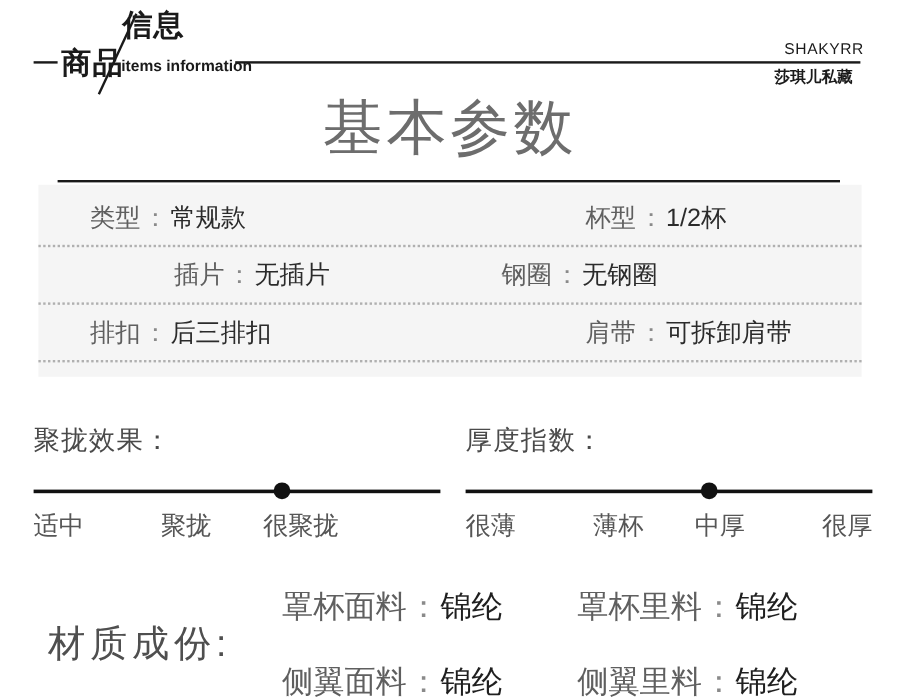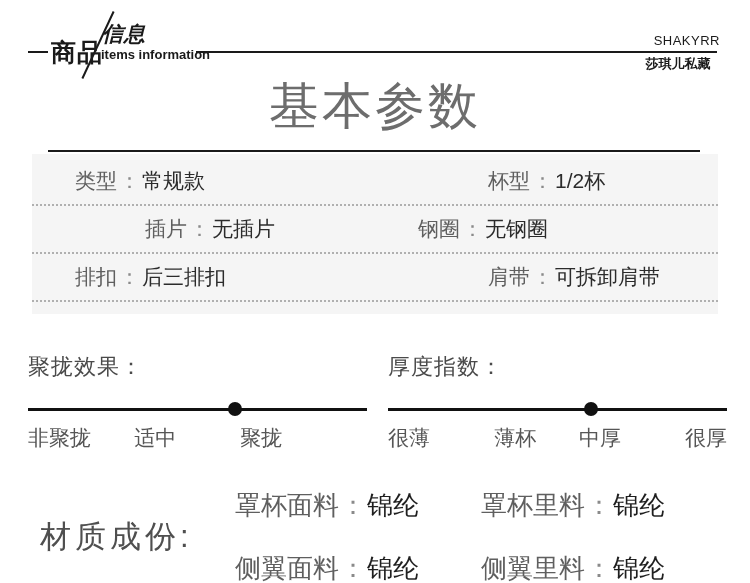--- a/index.html
+++ b/index.html
@@ -9,21 +9,21 @@
     font-family:"Liberation Sans","DejaVu Sans",sans-serif;
     color:#1a1a1a;
     overflow:hidden;
     position:relative;
   }
   
   .header{position:relative;height:70px;}
   .dash-left{position:absolute;left:28px;top:51px;width:20px;height:2px;background:#1a1a1a;}
   .brand-cn1{position:absolute;left:51px;top:36px;font-size:25px;font-weight:bold;letter-spacing:1px;}
   .slash{position:absolute;left:97px;top:8px;width:2px;height:74px;background:#1a1a1a;transform:rotate(25deg);}
-  .brand-cn2{position:absolute;left:102px;top:20px;font-size:21px;font-weight:bold;letter-spacing:1px;font-style:italic;}
+  .brand-cn2{position:absolute;left:102px;top:4px;font-size:25px;font-weight:bold;letter-spacing:1px;}
   .brand-en{position:absolute;left:101px;top:47px;font-size:13px;font-weight:bold;white-space:nowrap;}
   .hline{position:absolute;left:196px;top:51px;width:521px;height:2px;background:#1a1a1a;}
   .store-en{position:absolute;left:636px;top:33px;width:84px;text-align:right;font-size:13px;font-weight:normal;letter-spacing:0.5px;}
   .store-cn{position:absolute;left:636px;top:55px;width:84px;text-align:center;font-size:13px;font-weight:bold;}
   
   .page-title{
     margin:8px 0 0 0;
     text-align:center;
     font-size:50px;
     font-weight:300;
@@ -140,23 +140,23 @@
   </div>
 </div>
 
 <div class="sliders">
   <div class="slider">
     <div class="slider-title">聚拢效果：</div>
     <div class="slider-track">
       <span class="slider-dot" style="left: 61%;"></span>
     </div>
     <div class="slider-labels">
-      <span>非聚拢</span>
       <span>适中</span>
       <span>聚拢</span>
+      <span>很聚拢</span>
     </div>
   </div>
   <div class="slider">
     <div class="slider-title">厚度指数：</div>
     <div class="slider-track">
       <span class="slider-dot" style="left: 60%;"></span>
     </div>
     <div class="slider-labels">
       <span>很薄</span>
       <span>薄杯</span>

